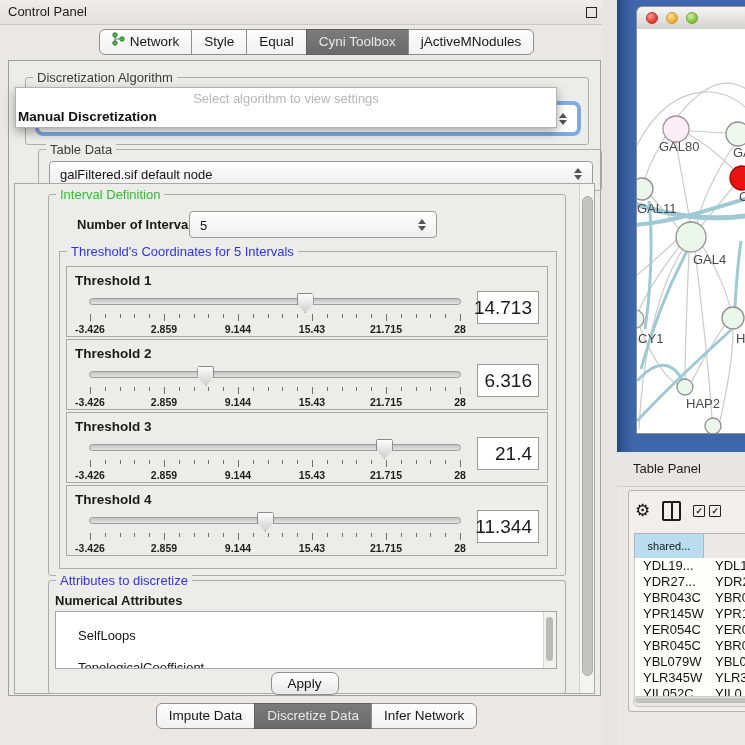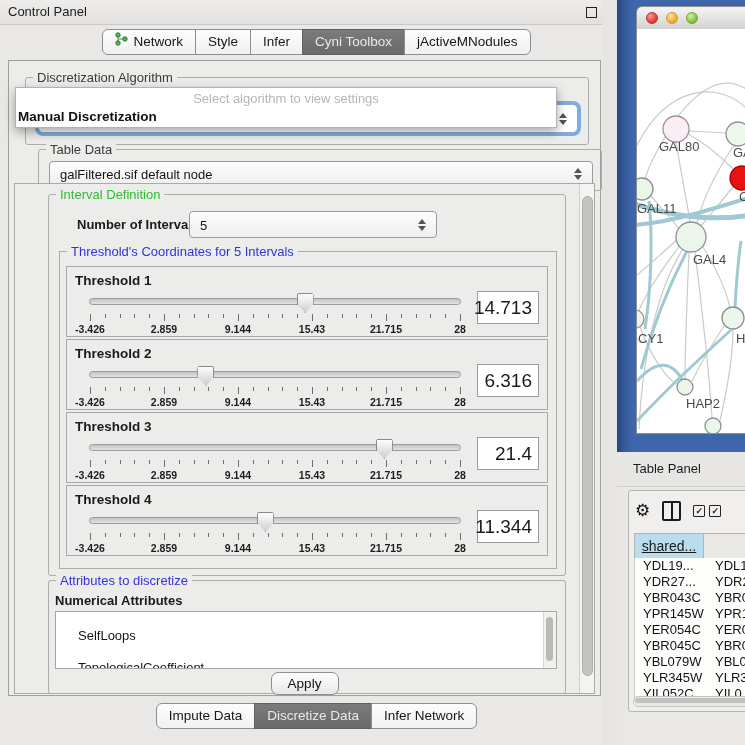--- a/index.html
+++ b/index.html
@@ -81,21 +81,21 @@
   
   #tp-header{position:absolute;left:617px;top:452px;width:128px;height:34px;background:#e7e6e4;border-bottom:1px solid #cfcecc;}
   #tp-title{position:absolute;left:16px;top:9px;font-size:13px;color:#1c1c1c;}
   #tp-box{position:absolute;left:628px;top:490px;width:140px;height:222px;background:#f0efed;border:1px solid #b5b5b3;border-radius:3px;box-sizing:border-box;}
   #tp-toolbar{position:absolute;left:6px;top:8px;height:24px;display:flex;align-items:center;gap:12px;}
   #gear-icon{font-size:17px;color:#111;line-height:20px;}
   #col-icon{width:15px;height:16px;border:2px solid #1b1b1b;border-radius:2px;position:relative;box-sizing:content-box;}
   #col-icon:after{content:"";position:absolute;left:6.5px;top:0;width:2px;height:16px;background:#1b1b1b;}
   .check-icon{width:10px;height:10px;border:1.5px solid #222;border-radius:1px;font-size:9px;line-height:10px;text-align:center;font-weight:700;color:#222;}
   #tp-colhead{position:absolute;left:5px;right:0;top:42px;height:24px;display:flex;border-top:1px solid #b4b4b2;border-bottom:1px solid #b4b4b2;}
-  .colhead-cell{box-sizing:border-box;font-size:14px;display:flex;align-items:center;justify-content:center;text-decoration:underline;}
+  .colhead-cell{box-sizing:border-box;font-size:11px;display:flex;align-items:center;justify-content:center;}
   #colhead-shared{width:70px;background:#b9ddee;border-left:1px solid #b4b4b2;border-right:1px solid #9dbccb;}
   #colhead-name{flex:1;background:#e9e8e6;justify-content:flex-start;padding-left:44px;}
   #tp-rows{position:absolute;left:5px;right:0;top:67px;bottom:13px;background:#fdfdfc;border-left:1px solid #c9c9c7;overflow:hidden;}
   .t-row{display:flex;height:16px;line-height:16px;font-size:13px;color:#141414;}
   .t-c1{width:66px;padding-left:8px;}
   .t-c2{padding-left:6px;}
   #tp-hscroll{position:absolute;left:4px;right:2px;bottom:4px;height:9px;background:#e8e8e6;border:1px solid #c6c6c4;border-radius:5px;}
   #tp-hthumb{position:absolute;left:1px;top:1px;width:92%;height:5px;background:#c2c2c0;border-radius:4px;}
 </style>
 </head>
@@ -117,21 +117,21 @@
             <circle cx="3" cy="3" r="2.2" fill="#4db84d" stroke="#2e7d2e"></circle>
             <circle cx="3" cy="11" r="2.2" fill="#4db84d" stroke="#2e7d2e"></circle>
             <circle cx="10" cy="7" r="2.2" fill="#4db84d" stroke="#2e7d2e"></circle>
           </svg></span>
         <span>Network</span>
       </div>
       <div class="tab">
         <span>Style</span>
       </div>
       <div class="tab">
-        <span>Infer</span>
+        <span>Equal</span>
       </div>
       <div class="tab selected">
         <span>Cyni Toolbox</span>
       </div>
       <div class="tab">
         <span>jActiveMNodules</span>
       </div>
     </div>
 
   <div id="main-panel">

